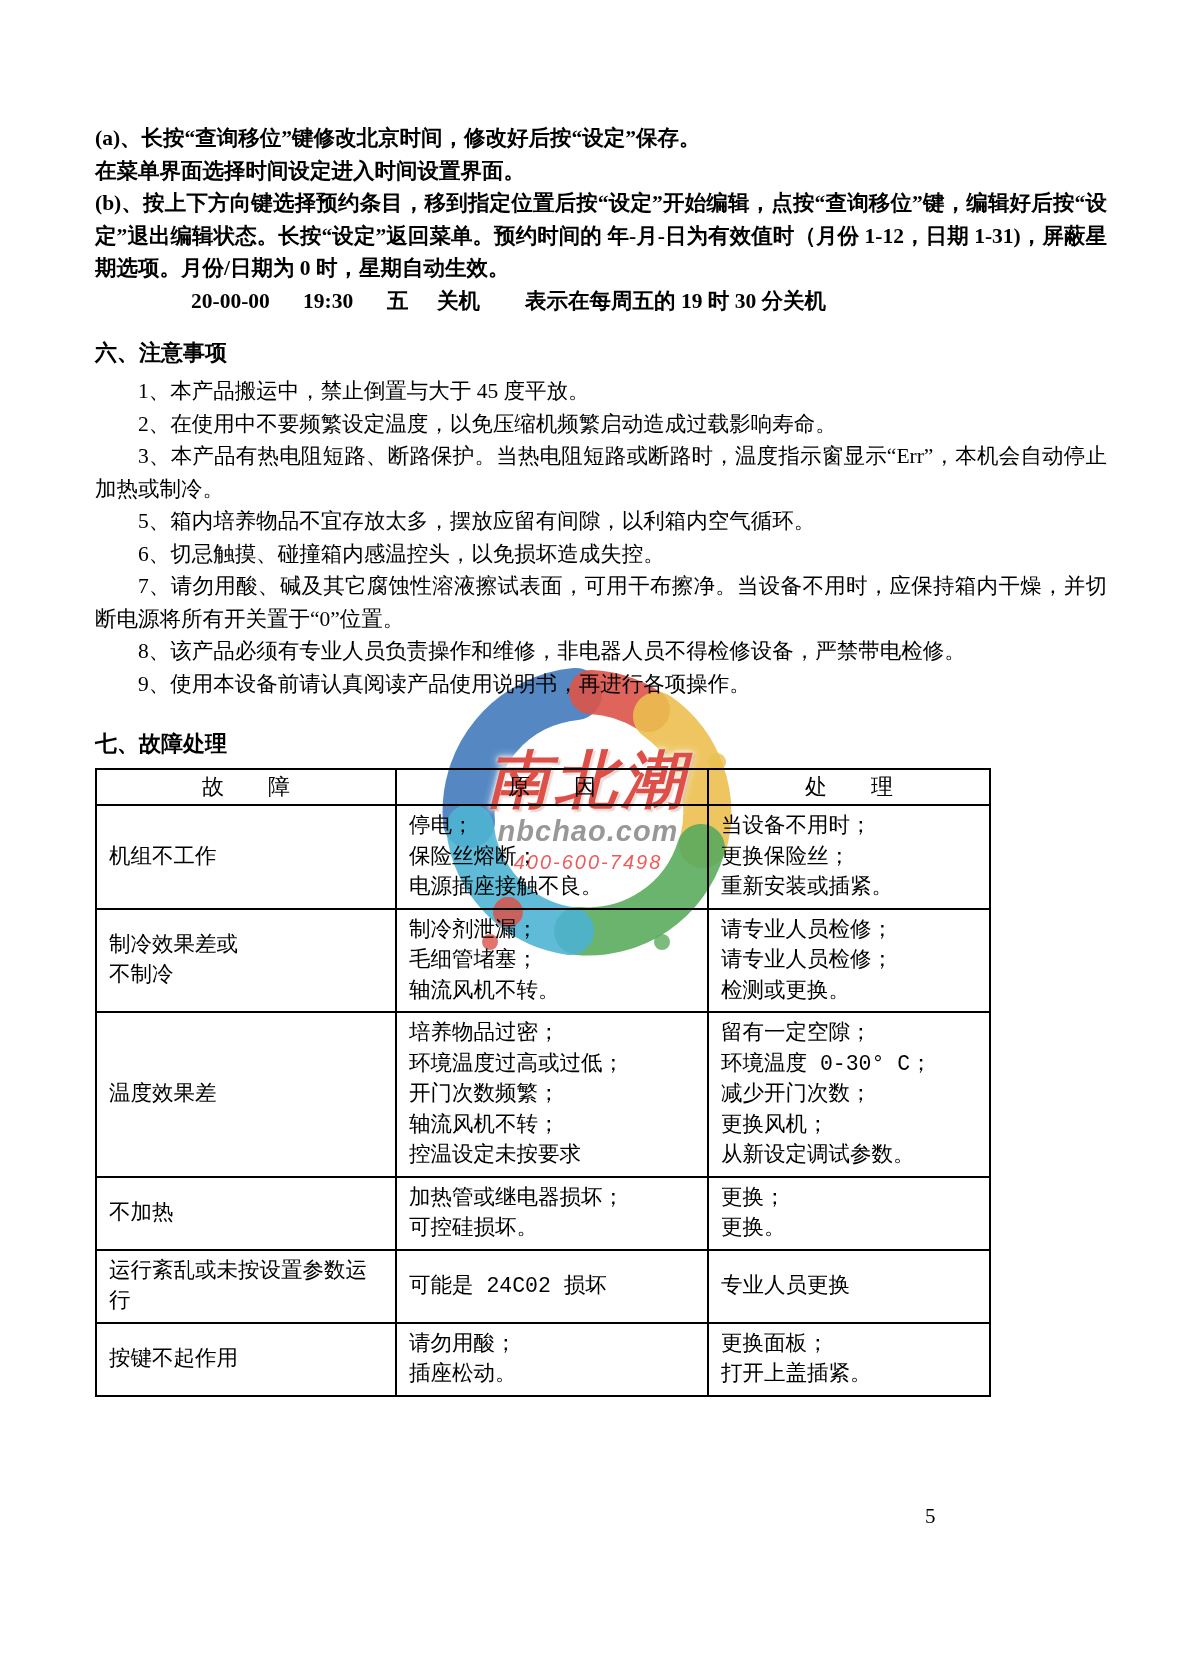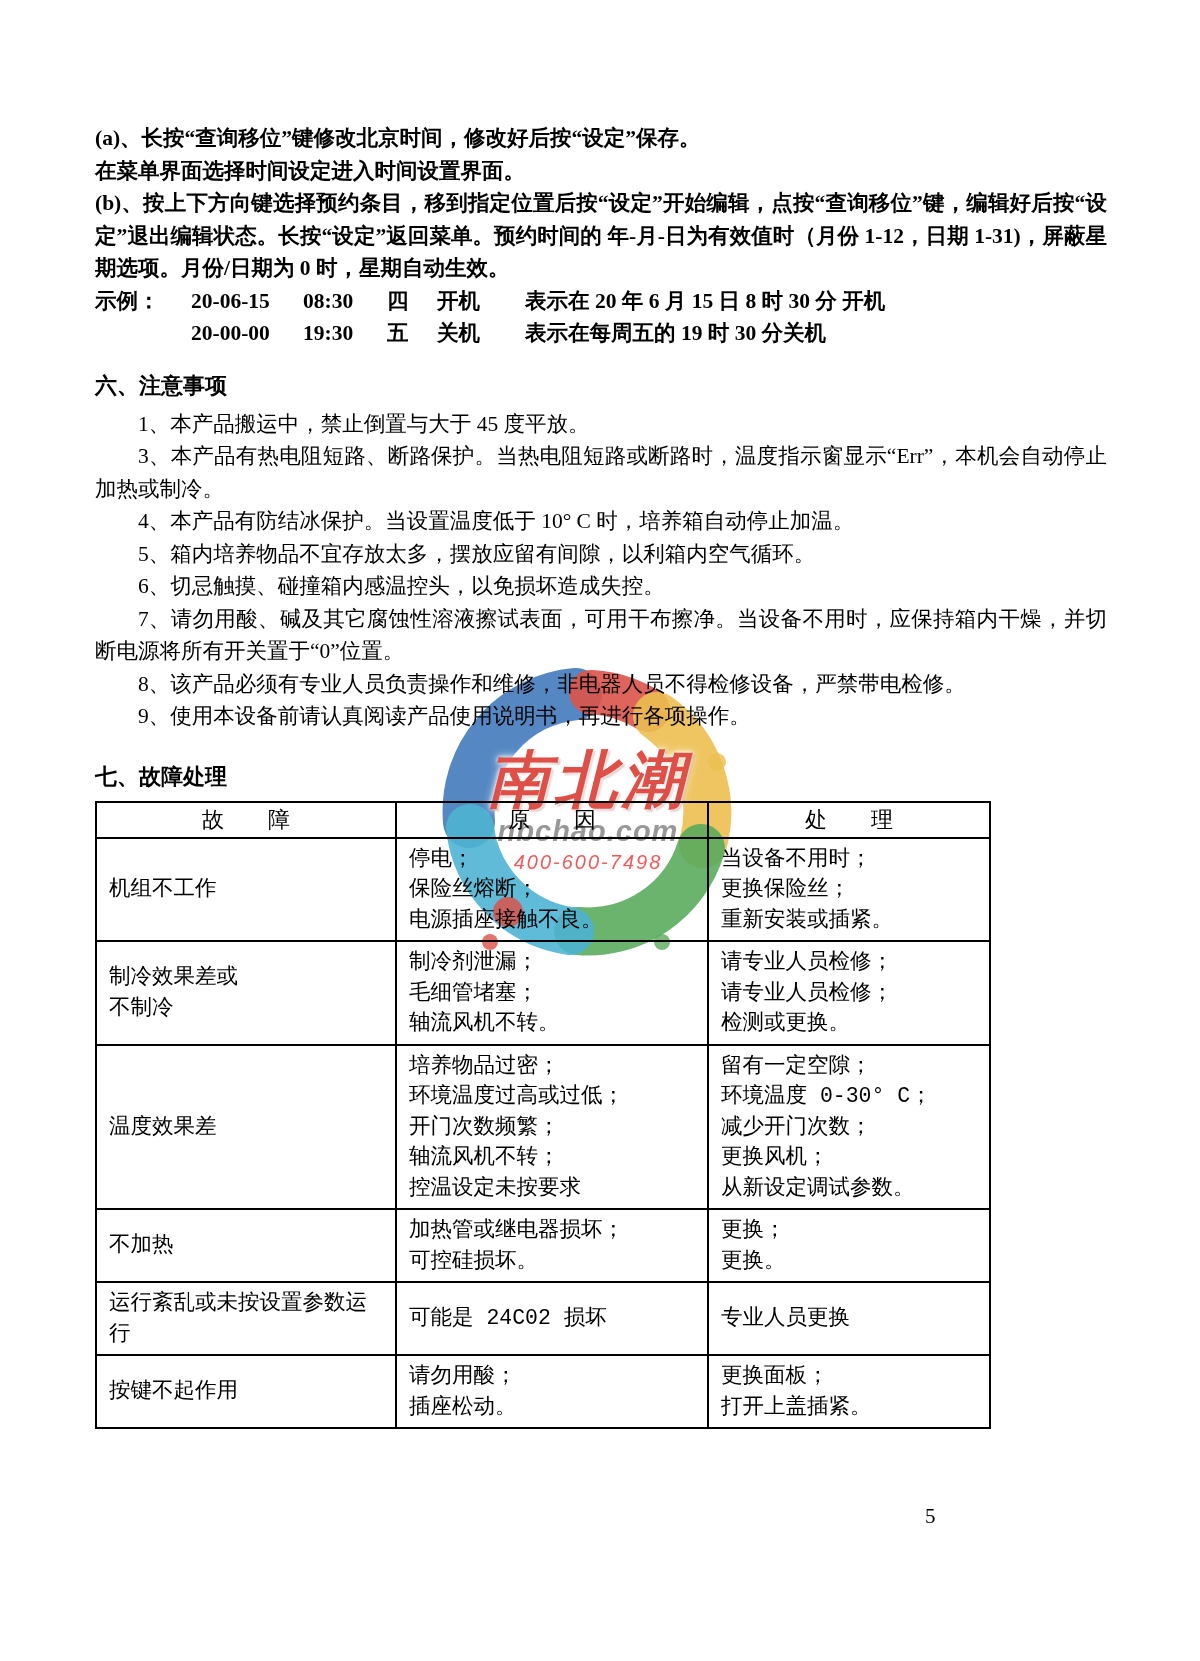--- a/index.html
+++ b/index.html
@@ -91,41 +91,33 @@
   </div>
 </div>
 
 <div class="content">
 
   <p class="para b">(a)、长按“查询移位”键修改北京时间，修改好后按“设定”保存。</p>
   <p class="para b">在菜单界面选择时间设定进入时间设置界面。</p>
   <p class="para b justify">(b)、按上下方向键选择预约条目，移到指定位置后按“设定”开始编辑，点按“查询移位”键，编辑好后按“设定”退出编辑状态。长按“设定”返回菜单。预约时间的 年-月-日为有效值时（月份 1-12，日期 1-31)，屏蔽星期选项。月份/日期为 0 时，星期自动生效。</p>
 
   <div class="example-row">
-    <span class="ex-label">示例：</span>
-    <span class="ex-date">20-06-15</span>
-    <span class="ex-time">08:30</span>
-    <span class="ex-day">四</span>
-    <span class="ex-action">开机</span>
-    <span class="ex-desc">表示在 20 年 6 月 15 日 8 时 30 分 开机</span>
-  </div>
-  <div class="example-row">
     <span class="ex-label"></span>
     <span class="ex-date">20-00-00</span>
     <span class="ex-time">19:30</span>
     <span class="ex-day">五</span>
     <span class="ex-action">关机</span>
     <span class="ex-desc">表示在每周五的 19 时 30 分关机</span>
   </div>
 
   <h3 class="section-title">六、注意事项</h3>
   <div id="notes-list">
       <p class="note-item">1、本产品搬运中，禁止倒置与大于 45 度平放。</p>
+      <p class="note-item">2、在使用中不要频繁设定温度，以免压缩机频繁启动造成过载影响寿命。</p>
       <p class="note-item">3、本产品有热电阻短路、断路保护。当热电阻短路或断路时，温度指示窗显示“Err”，本机会自动停止加热或制冷。</p>
-      <p class="note-item">4、本产品有防结冰保护。当设置温度低于 10° C 时，培养箱自动停止加温。</p>
       <p class="note-item">5、箱内培养物品不宜存放太多，摆放应留有间隙，以利箱内空气循环。</p>
       <p class="note-item">6、切忌触摸、碰撞箱内感温控头，以免损坏造成失控。</p>
       <p class="note-item">7、请勿用酸、碱及其它腐蚀性溶液擦试表面，可用干布擦净。当设备不用时，应保持箱内干燥，并切断电源将所有开关置于“0”位置。</p>
       <p class="note-item">8、该产品必须有专业人员负责操作和维修，非电器人员不得检修设备，严禁带电检修。</p>
       <p class="note-item">9、使用本设备前请认真阅读产品使用说明书，再进行各项操作。</p>
     </div>
 
   <h3 class="section-title second">七、故障处理</h3>
 
   <table class="fault">

